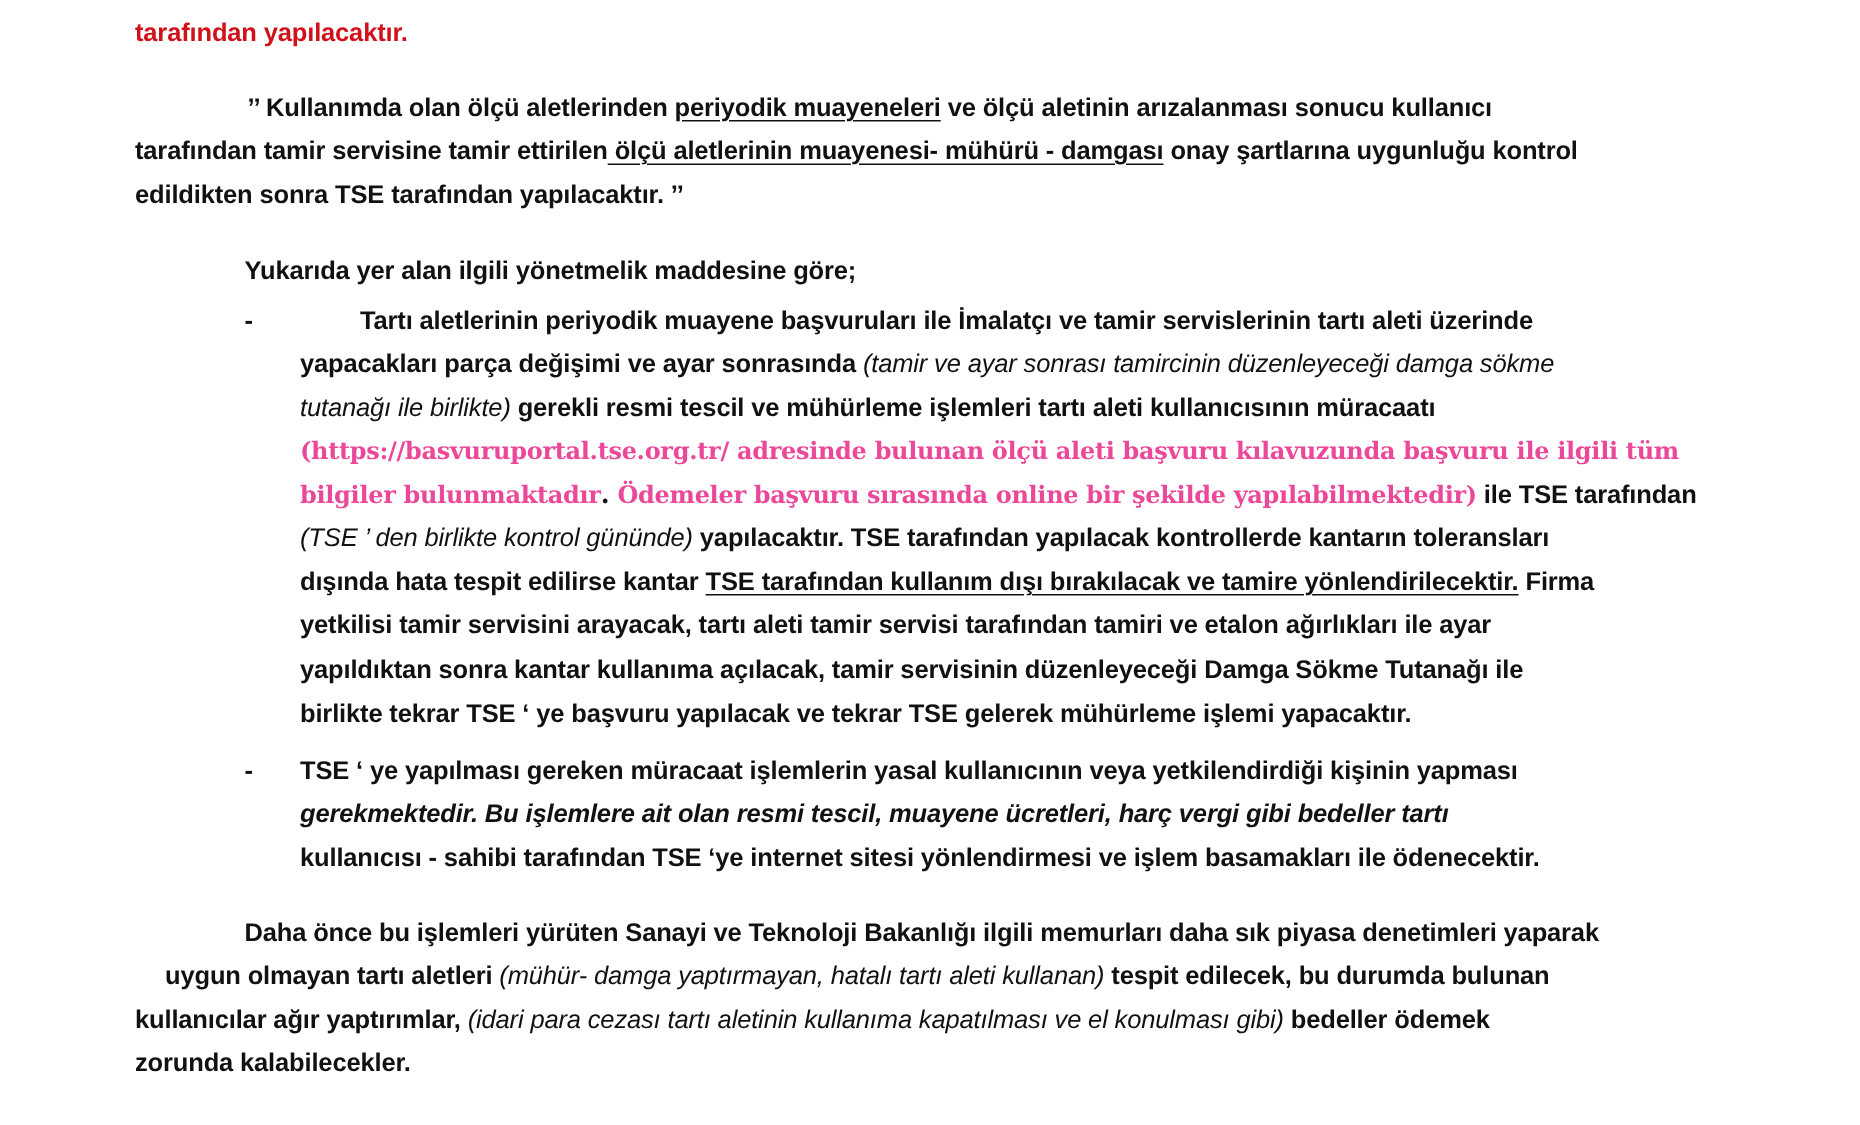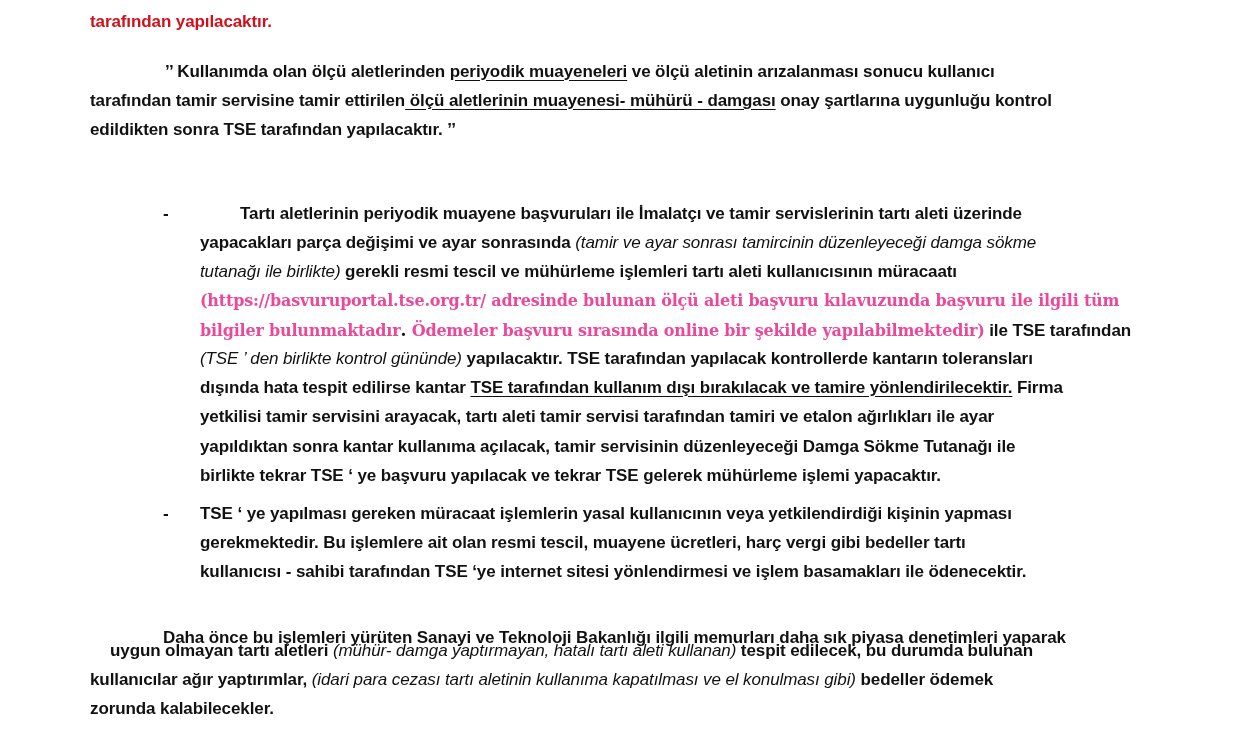--- a/index.html
+++ b/index.html
@@ -59,20 +59,21 @@
   <div>
     <div class="line" style="left:165px; top:61px;">
       <span>’’ Kullanımda olan ölçü aletlerinden </span><span class="u">periyodik muayeneleri</span><span>  ve ölçü aletinin arızalanması sonucu kullanıcı</span>
     </div>
     <div class="line" style="left:90px; top:90px;">
       <span>tarafından tamir servisine tamir ettirilen</span><span class="u"> ölçü aletlerinin muayenesi- mühürü - damgası</span><span> onay şartlarına uygunluğu kontrol</span>
     </div>
     <div class="line" style="left:90px; top:119px;">edildikten sonra TSE tarafından yapılacaktır. ’’</div>
   </div>
 
+  <div class="line" style="left:163px; top:170px;">Yukarıda yer alan ilgili yönetmelik maddesine göre;</div>
 
   <div>
     <span class="dash" style="left:163px; top:203px;">-</span>
     <div class="line" style="left:200px; top:203px;margin-left:40px;">Tartı aletlerinin periyodik muayene başvuruları ile İmalatçı ve tamir servislerinin tartı aleti üzerinde</div>
     <div class="line" style="left:200px; top:232px;">
       <span>yapacakları parça değişimi ve ayar sonrasında </span><span class="it">(tamir ve ayar sonrası tamircinin düzenleyeceği damga sökme</span>
     </div>
     <div class="line" style="left:200px; top:261px;">
       <span class="it">tutanağı ile birlikte)</span><span> gerekli resmi tescil ve mühürleme işlemleri tartı aleti kullanıcısının müracaatı</span>
     </div>
@@ -89,26 +90,26 @@
       <span>dışında hata tespit edilirse kantar </span><span class="u">TSE tarafından kullanım dışı bırakılacak ve tamire yönlendirilecektir.</span><span> Firma</span>
     </div>
     <div class="line" style="left:200px; top:406px;">yetkilisi tamir servisini arayacak, tartı aleti tamir servisi tarafından tamiri ve etalon ağırlıkları ile ayar</div>
     <div class="line" style="left:200px; top:436px;">yapıldıktan sonra kantar kullanıma açılacak, tamir servisinin düzenleyeceği Damga Sökme Tutanağı ile</div>
     <div class="line" style="left:200px; top:465px;">birlikte tekrar TSE ‘ ye başvuru yapılacak ve tekrar TSE gelerek mühürleme işlemi yapacaktır.</div>
   </div>
 
   <div>
     <span class="dash" style="left:163px; top:503px;">-</span>
     <div class="line" style="left:200px; top:503px;">TSE ‘ ye yapılması gereken müracaat işlemlerin yasal kullanıcının veya yetkilendirdiği kişinin yapması</div>
-    <div class="line" style="left:200px; top:532px;">gerekmektedir.  Bu işlemlere ait olan resmi tescil, muayene ücretleri, harç vergi gibi bedeller tartı</div>
+    <div class="line" style="left:200px; top:532px;font-style:italic;">gerekmektedir.  Bu işlemlere ait olan resmi tescil, muayene ücretleri, harç vergi gibi bedeller tartı</div>
     <div class="line" style="left:200px; top:561px;">kullanıcısı - sahibi tarafından TSE ‘ye internet sitesi yönlendirmesi ve işlem basamakları ile  ödenecektir.</div>
   </div>
 
   <div>
-    <div class="line" style="left:163px; top:611px;margin-top:16px;">Daha önce bu işlemleri yürüten Sanayi ve Teknoloji Bakanlığı ilgili memurları daha sık piyasa denetimleri yaparak</div>
+    <div class="line" style="left:163px; top:611px;">Daha önce bu işlemleri yürüten Sanayi ve Teknoloji Bakanlığı ilgili memurları daha sık piyasa denetimleri yaparak</div>
     <div class="line" style="left:90px; top:640px;margin-left:20px;">
       <span>uygun olmayan tartı aletleri </span><span class="it">(mühür- damga yaptırmayan, hatalı tartı aleti kullanan)</span><span> tespit edilecek, bu durumda bulunan</span>
     </div>
     <div class="line" style="left:90px; top:669px;">
       <span>kullanıcılar ağır yaptırımlar, </span><span class="it">(idari para cezası tartı aletinin kullanıma kapatılması ve el konulması gibi)</span><span> bedeller ödemek</span>
     </div>
     <div class="line" style="left:90px; top:698px;">zorunda kalabilecekler.</div>
   </div>
 
 </div>

